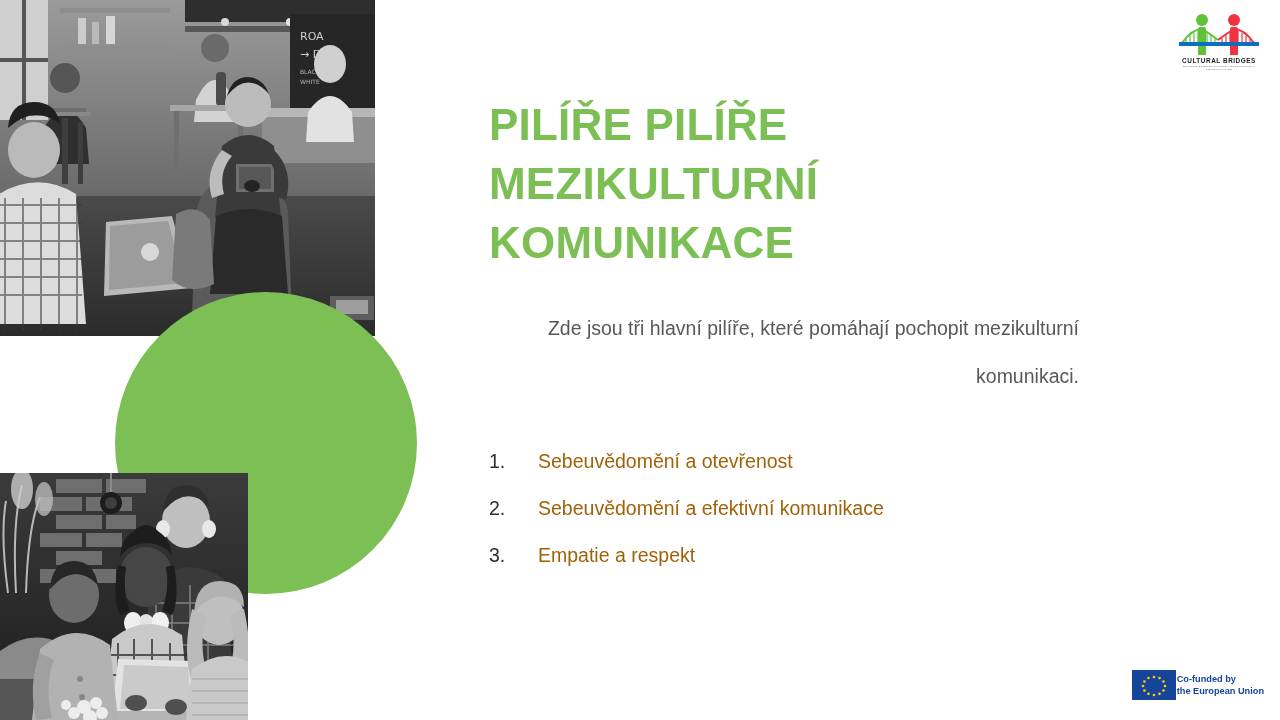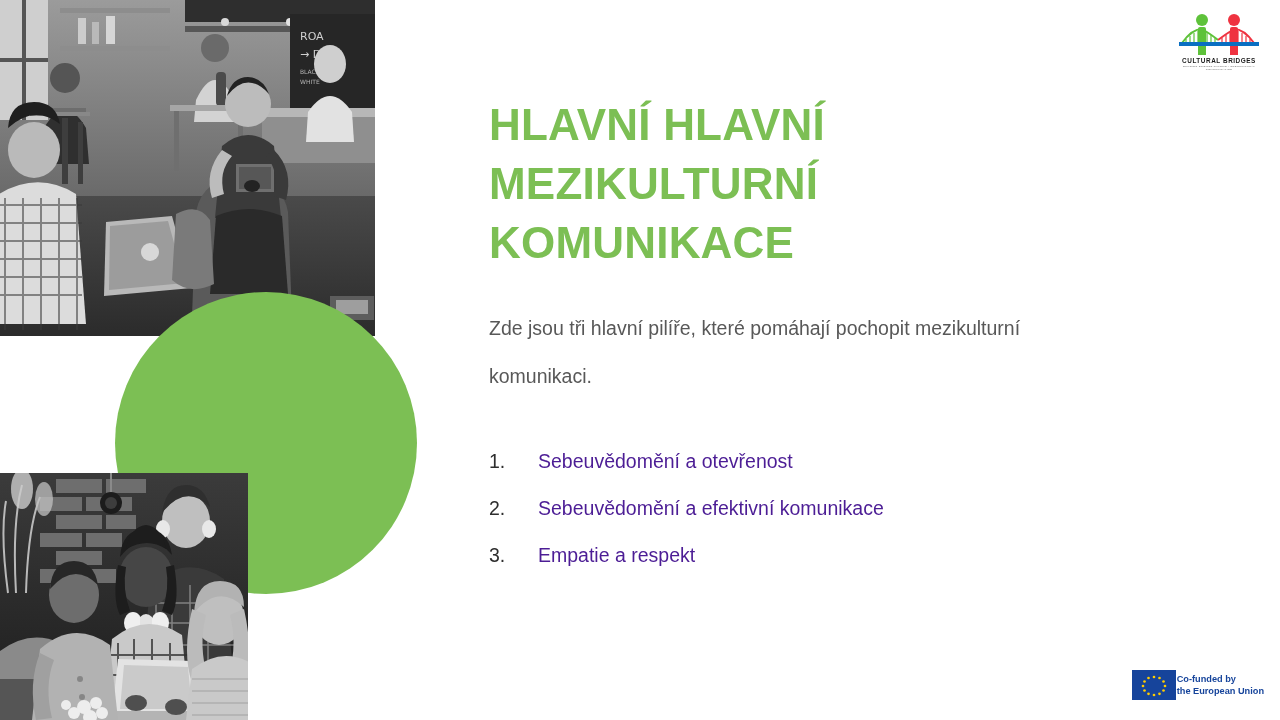--- a/index.html
+++ b/index.html
@@ -79,20 +79,21 @@
   }
   .intro {
     position: absolute;
     top: 305px;
     left: 0;
     width: 590px;
     margin: 0;
     color: #585858;
     font-size: 19.5px;
     line-height: 2.45;
+    text-align: right;
   }
   .pillars {
     position: absolute;
     top: 450px;
     left: 0;
     width: 580px;
     margin: 0;
     padding: 0;
     list-style: none;
   }
@@ -101,21 +102,21 @@
     align-items: baseline;
     height: 47px;
   }
   .pillar-num {
     width: 49px;
     flex: 0 0 49px;
     color: #2e2e2e;
     font-size: 19.5px;
   }
   .pillar-text {
-    color: #4c1d95;
+    color: #a16207;
     font-size: 19.5px;
   }
 
   
   .cb-logo {
     position: absolute;
     right: 18px;
     top: 12px;
     width: 86px;
     z-index: 5;
@@ -377,21 +378,21 @@
           <path d="M192 242 h68"></path>
       </g>
 
       <ellipse cx="136" cy="230" rx="11" ry="8" fill="#5b4d44"></ellipse>
       <ellipse cx="176" cy="234" rx="11" ry="8" fill="#5b4d44"></ellipse>
     </svg>
   </div>
 
   <div class="content">
 
-    <h1 class="title">HLAVNÍ HLAVNÍ MEZIKULTURNÍ KOMUNIKACE</h1>
+    <h1 class="title">PILÍŘE PILÍŘE MEZIKULTURNÍ KOMUNIKACE</h1>
 
     <p class="intro">Zde jsou tři hlavní pilíře, které pomáhají pochopit mezikulturní komunikaci.</p>
 
     <ol class="pillars">
       <li class="pillar-row">
         <span class="pillar-num">1.</span>
         <span class="pillar-text">Sebeuvědomění a otevřenost</span>
       </li>
       <li class="pillar-row">
         <span class="pillar-num">2.</span>

